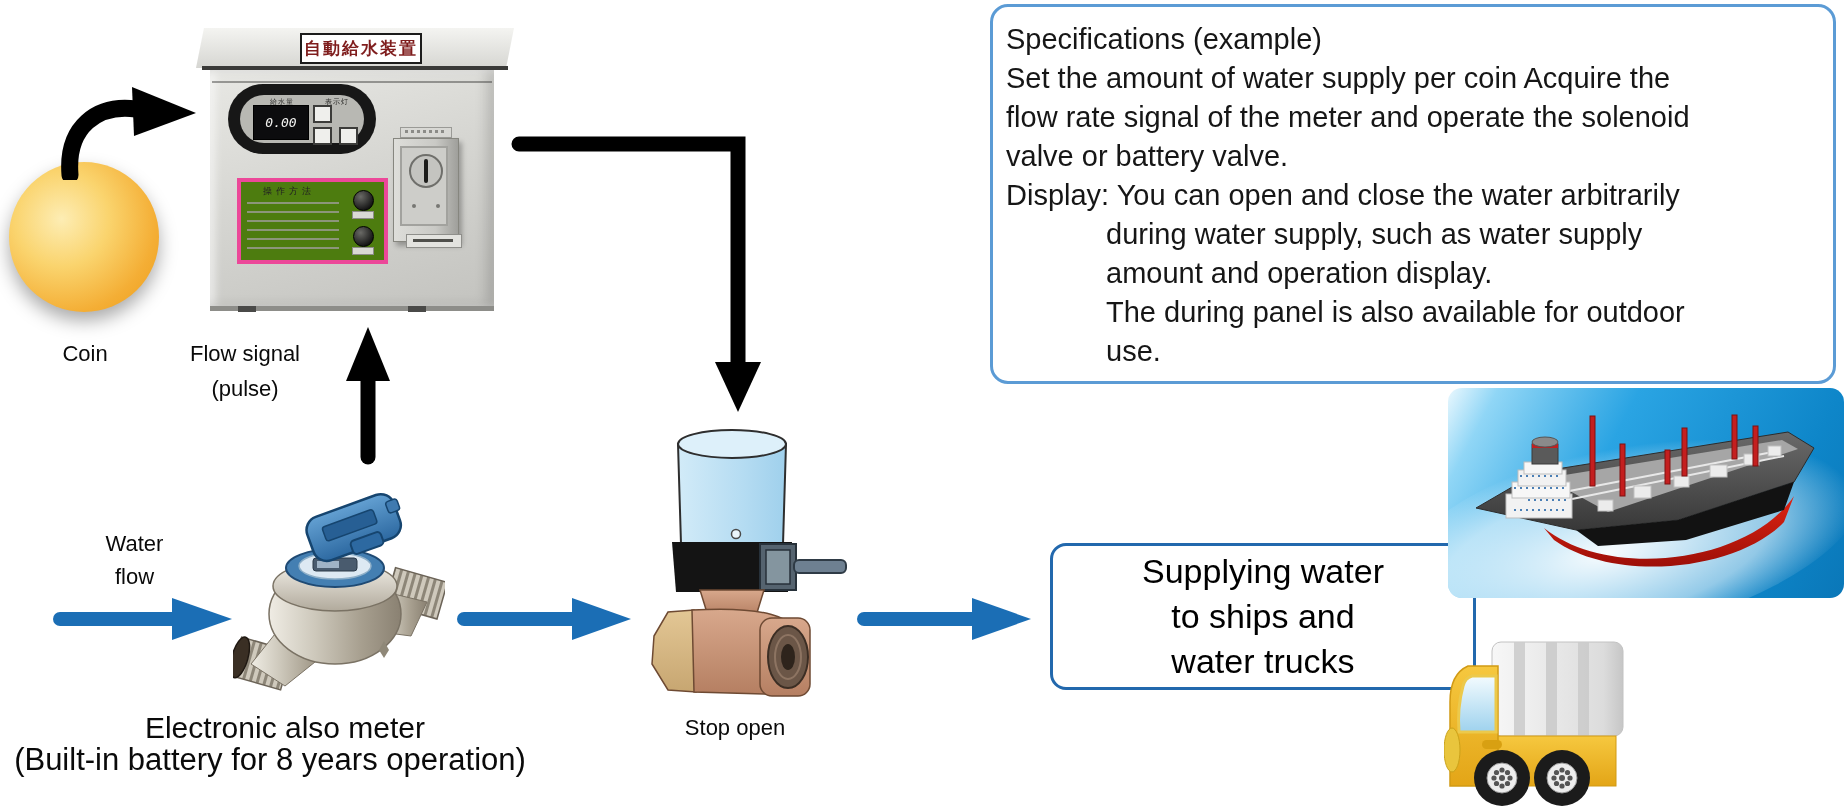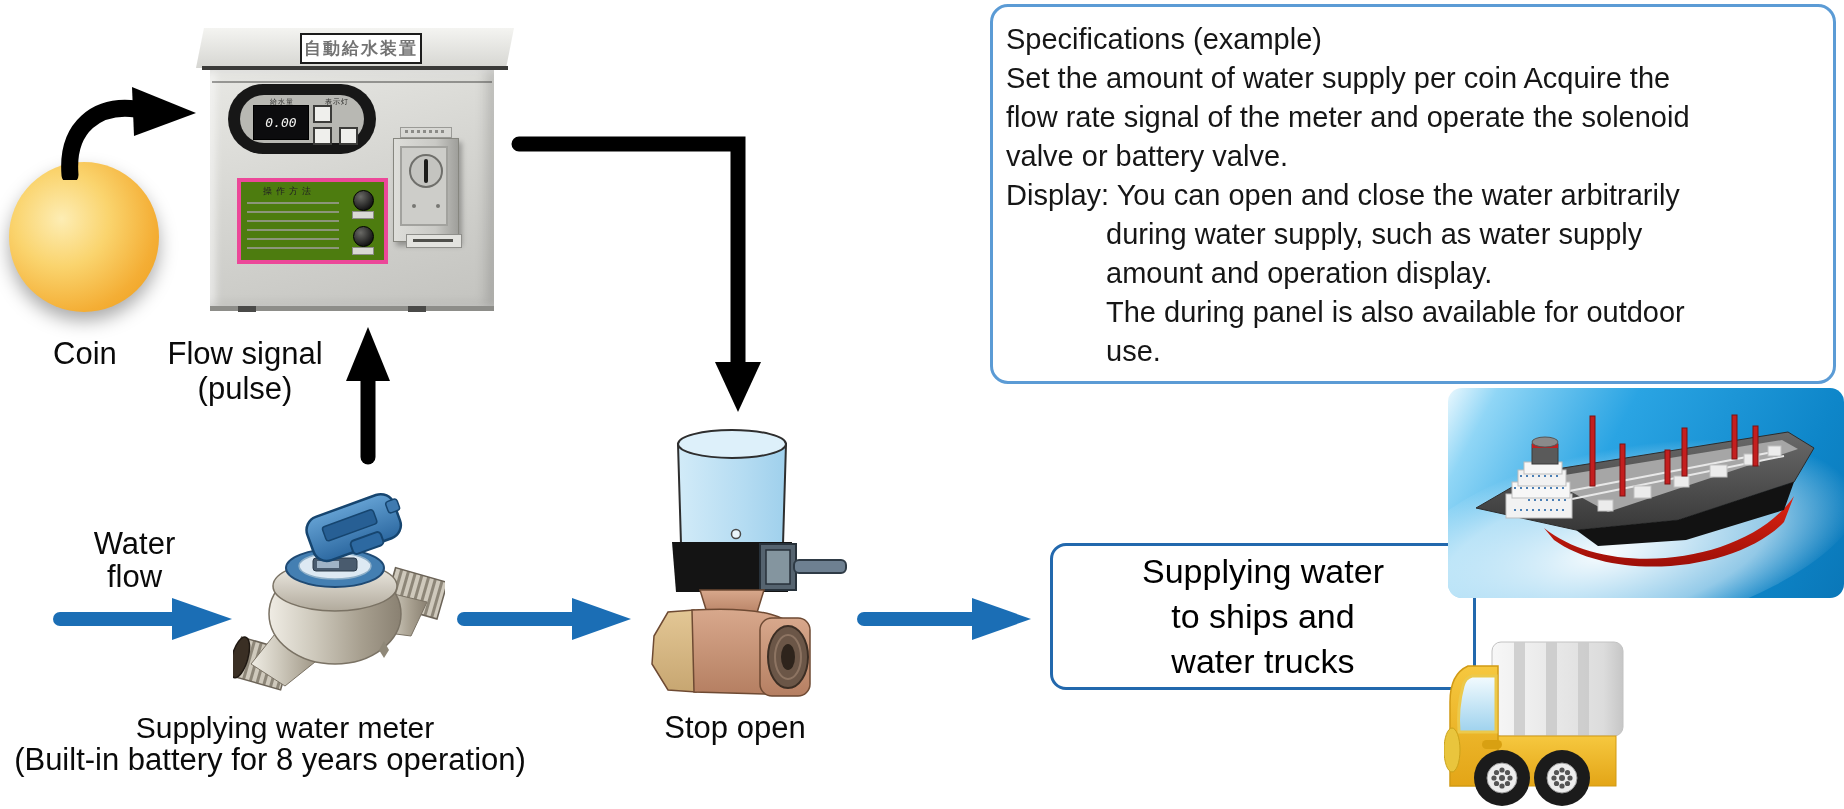--- a/index.html
+++ b/index.html
@@ -2,42 +2,42 @@
 <html><head>
 <meta charset="utf-8">
 <style>
   html,body{margin:0;padding:0;background:#ffffff;}
   #canvas{position:relative;width:1844px;height:809px;background:#fff;overflow:hidden;
           font-family:"Liberation Sans",sans-serif;color:#000;}
   .abs{position:absolute;}
   .ctr{text-align:center;}
 
   
-  .lbl{font-size:31px;color:#0a0a0a;line-height:35px;}
+  .lbl{font-size:22px;color:#0a0a0a;line-height:35px;}
   #coin-label{left:20px;top:336px;width:130px;}
   #flow-signal-label{left:150px;top:336px;width:190px;}
   #water-flow-label{left:72px;top:527px;width:125px;line-height:33px;}
   #meter-label-1{left:105px;top:710px;width:360px;font-size:30px;}
   #meter-label-2{left:0px;top:742px;width:540px;font-size:31px;}
   #stop-valve-label{left:640px;top:710px;width:190px;}
 
   
   #coin{left:9px;top:162px;width:150px;height:150px;border-radius:50%;
         background:radial-gradient(circle at 35% 38%,#fdedb4 0%,#fad46e 35%,#f4ae35 70%,#ec9c17 100%);
         filter:drop-shadow(0 9px 9px rgba(0,0,0,.33));}
 
   
   #control-panel{left:160px;top:8px;width:352px;height:302px;}
   .cp{position:absolute;}
   #cp-roof{left:36px;top:20px;width:318px;height:40px;
            background:linear-gradient(#f4f4f1,#d6d6d2);
            clip-path:polygon(2.5% 0,100% 0,97.5% 100%,0 100%);}
   #cp-roof-edge{left:42px;top:58px;width:306px;height:4px;background:#3a3a38;}
   #cp-sign{left:140px;top:25px;width:118px;height:27px;background:#fff;border:2px solid #1c1c1c;
-           font-weight:bold;font-size:17px;letter-spacing:2px;display:flex;align-items:center;justify-content:center;color:#737373;}
+           font-weight:bold;font-size:17px;letter-spacing:2px;display:flex;align-items:center;justify-content:center;color:#7f1d1d;}
   #cp-body{left:50px;top:62px;width:284px;height:236px;
            background:linear-gradient(163deg,#e8e8e4 0%,#d6d6d2 45%,#c3c3bf 100%);
            box-shadow:inset -8px 0 12px rgba(0,0,0,.14),inset 5px 2px 8px rgba(255,255,255,.6);
            border-bottom:5px solid #8d8d89;}
   #cp-seam{left:52px;top:73px;width:280px;height:2px;background:rgba(70,70,68,.5);}
   #cp-bezel{left:68px;top:76px;width:148px;height:70px;border-radius:35px;background:#171717;}
   #cp-bezel-inner{left:80px;top:87px;width:124px;height:48px;border-radius:24px;background:#b8b8b3;}
   #cp-lcd{left:93px;top:97px;width:54px;height:33px;background:#0c0c0e;border:1px solid #000;
           color:#f4f4f2;font-family:"DejaVu Sans Mono",monospace;font-style:italic;font-size:13px;
           display:flex;align-items:center;justify-content:center;}
@@ -161,21 +161,21 @@
 
   <div id="coin-label" class="abs lbl ctr">Coin</div>
   <div id="flow-signal-label" class="abs lbl ctr">
     <div>Flow signal</div>
     <div>(pulse)</div>
   </div>
   <div id="water-flow-label" class="abs lbl ctr">
     <div>Water</div>
     <div>flow</div>
   </div>
-  <div id="meter-label-1" class="abs lbl ctr">Supplying water meter</div>
+  <div id="meter-label-1" class="abs lbl ctr">Electronic also meter</div>
   <div id="meter-label-2" class="abs lbl ctr">(Built-in battery for 8 years operation)</div>
   <div id="stop-valve-label" class="abs lbl ctr">Stop open</div>
 
   <svg class="abs" style="left:52px;top:596px" width="185" height="46" viewBox="0 0 185 46">
     <line x1="8" y1="23" x2="122" y2="23" stroke="#1b6eb5" stroke-width="14" stroke-linecap="round"></line>
     <polygon points="120,2 120,44 180,23" fill="#1b6eb5"></polygon>
   </svg>
   <svg class="abs" style="left:456px;top:596px" width="180" height="46" viewBox="0 0 180 46">
     <line x1="8" y1="23" x2="118" y2="23" stroke="#1b6eb5" stroke-width="14" stroke-linecap="round"></line>
     <polygon points="116,2 116,44 175,23" fill="#1b6eb5"></polygon>

